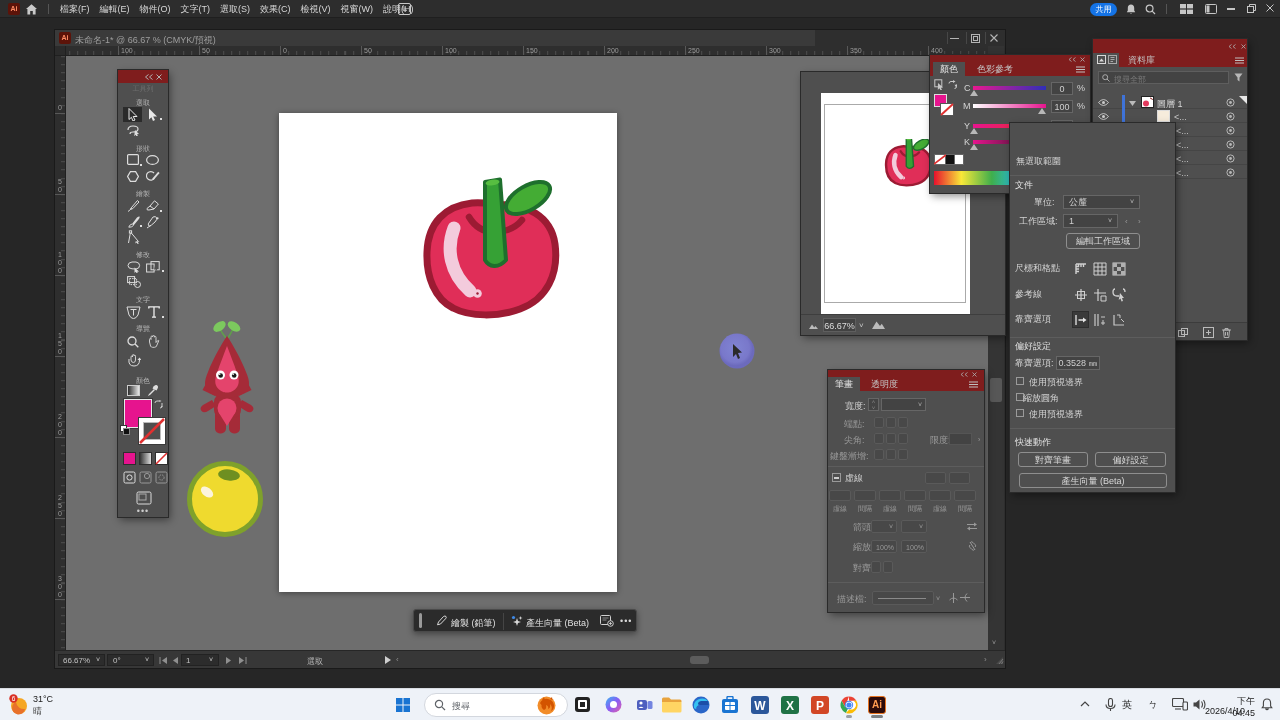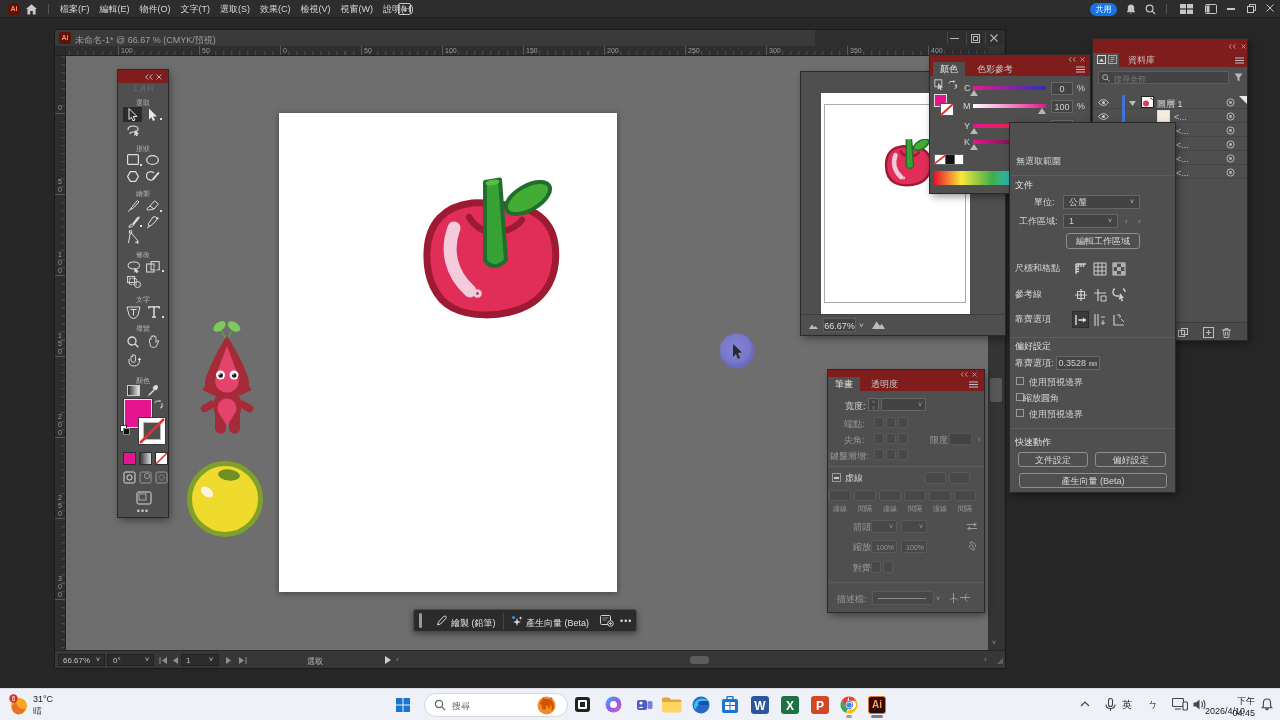--- a/index.html
+++ b/index.html
@@ -733,21 +733,21 @@
   <div class="ab txt" style="left:5px;top:236px">靠齊選項:</div>
   <div class="ab fld" style="left:46px;top:233px;width:44px;height:14px;line-height:13px;text-align:center">0.3528 ㎜</div>
   <div class="ab chk" style="left:6px;top:254px"></div>
   <div class="ab txt" style="left:19px;top:255px">使用預視邊界</div>
   <div class="ab chk" style="left:6px;top:270px"></div>
   <div class="ab txt" style="left:13px;top:271px">縮放圓角</div>
   <div class="ab chk" style="left:6px;top:286px"></div>
   <div class="ab txt" style="left:19px;top:287px">使用預視邊界</div>
   <div class="ab sep" style="left:0;top:305px;width:165px"></div>
   <div class="ab txt" style="left:5px;top:315px;color:#e2e2e2">快速動作</div>
-  <div class="ab btn" style="left:8px;top:329px;width:70px;height:15px;line-height:14px">文件設定</div>
+  <div class="ab btn" style="left:8px;top:329px;width:70px;height:15px;line-height:14px">對齊筆畫</div>
   <div class="ab btn" style="left:85px;top:329px;width:71px;height:15px;line-height:14px">偏好設定</div>
   <div class="ab btn" style="left:9px;top:350px;width:148px;height:15px;line-height:14px">產生向量 (Beta)</div>
 </div>
 
 <div class="ab" id="wtaskbar" style="left:0;top:688px;width:1280px;height:32px;background:#eef2f8;border-top:1px solid #d8dce2">
   <svg class="ab" style="left:7px;top:4px" width="23" height="23" viewBox="0 0 23 23">
       <circle cx="12" cy="13" r="8" fill="#f5a623"></circle>
       <path d="M9 9 a6.5 6.5 0 1 0 9 7 a8 8 0 0 1-9-7Z" fill="#e8712a"></path>
       <circle cx="6.5" cy="5.5" r="4.2" fill="#d93025"></circle>
       <text x="6.5" y="8" font-size="6.5" fill="#fff" text-anchor="middle">6</text>

